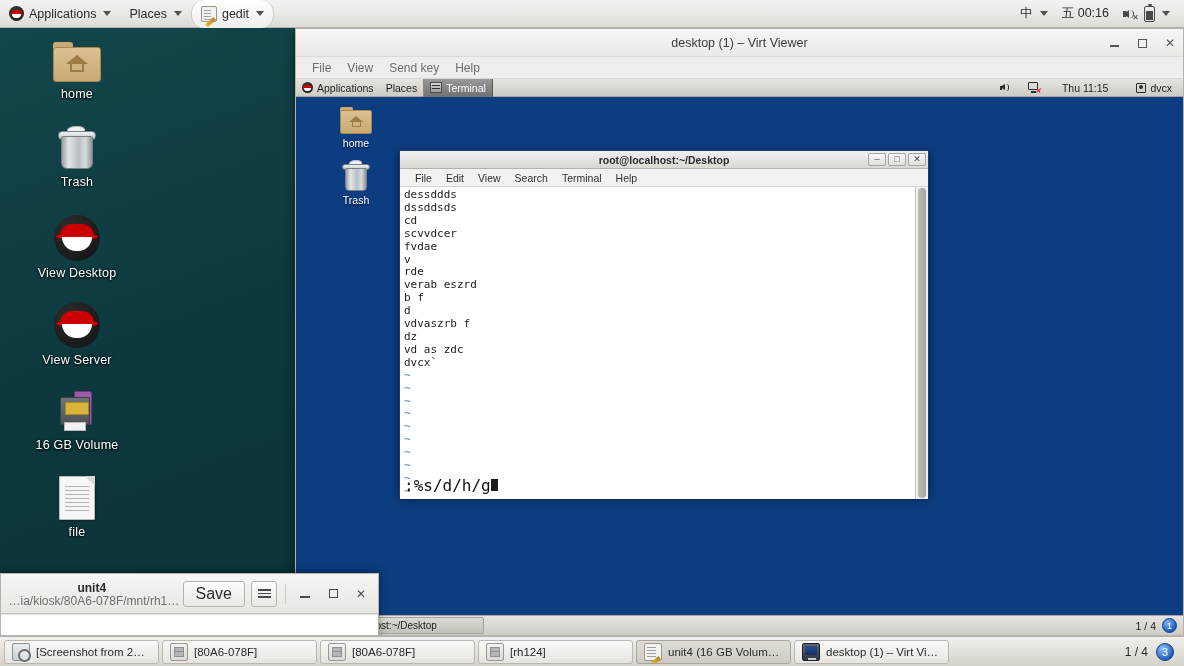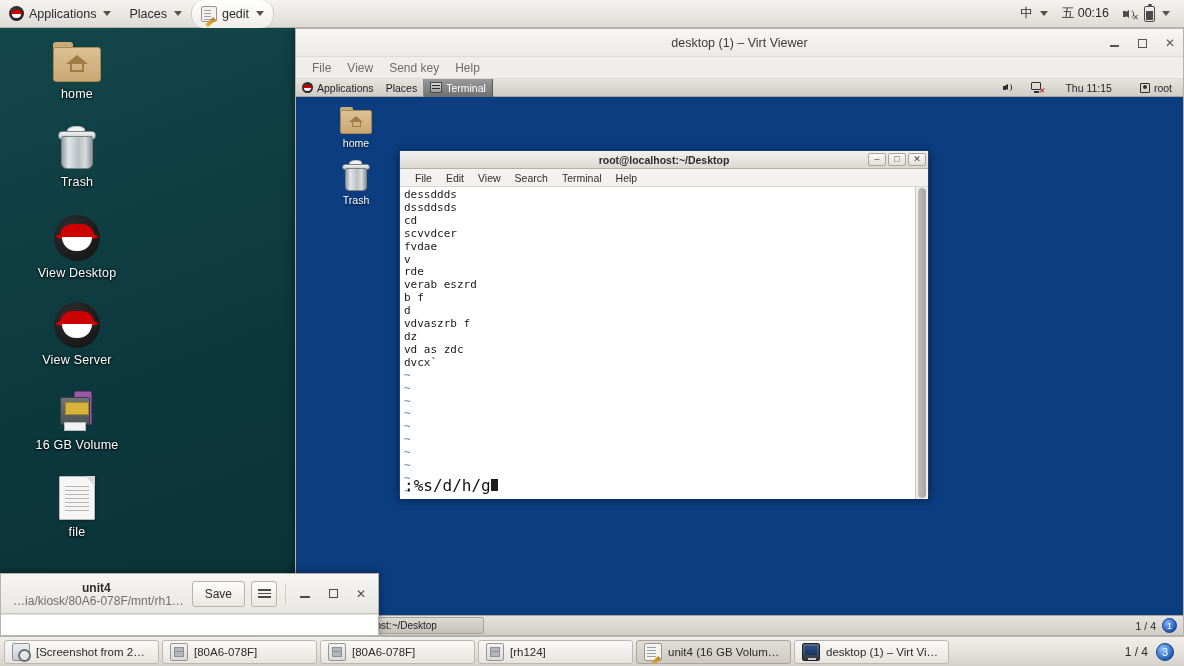--- a/index.html
+++ b/index.html
@@ -264,21 +264,21 @@
     height: 40px; flex:none;
     background: linear-gradient(180deg,#f7f6f4 0%,#e8e6e2 100%);
     border-bottom: 1px solid #c8c4be;
     display:flex; align-items:center; padding: 0 6px; gap:6px;
   }
   #gedit-titles { flex:1; min-width:0; display:flex; flex-direction:column; align-items:center; justify-content:center; }
   #gedit-titles .t1 { font-size:12px; font-weight:bold; color:#2b2b2b; line-height:14px;}
   #gedit-titles .t2 { font-size:12px; color:#706e6a; line-height:12px; max-width:175px; overflow:hidden;
        white-space:nowrap; text-overflow:ellipsis; direction: rtl; }
   .g-btn { height:26px; padding: 0 12px; border:1px solid #b6b2ac; border-radius:3px;
-       background: linear-gradient(180deg,#fdfdfc 0%,#e9e7e3 100%); font-size:12px; color:#2b2b2b;
+       background: linear-gradient(180deg,#fdfdfc 0%,#e9e7e3 100%); font-size:16px; color:#2b2b2b;
        display:flex; align-items:center; }
   .g-iconbtn { width:26px; height:26px; border:1px solid #b6b2ac; border-radius:3px;
        background: linear-gradient(180deg,#fdfdfc 0%,#e9e7e3 100%);
        display:flex; align-items:center; justify-content:center; }
   .hamb { width:13px; height:9px; display:flex; flex-direction:column; justify-content:space-between; }
   .hamb i { display:block; height:1.6px; background:#4a4a4a; }
   .g-sep { width:1px; height:20px; background:#cfcbc5; margin: 0 2px; }
   .g-wb { width:22px; height:26px; display:flex; align-items:center; justify-content:center; color:#4a4a4a; font-size:12px;}
   .g-wb .min { width:10px; height:1.5px; background:#4a4a4a; margin-top:7px; }
   .g-wb .max { width:9px; height:9px; border:1.5px solid #4a4a4a; }
@@ -471,21 +471,21 @@
             <i class="x2">✕</i>
           </span>
         <span class="vmp-item">
             <span>Thu 11:15</span>
           </span>
         <span class="vmp-item">
           <span class="icon-user-sm">
               <i class="sq"></i>
               <i class="hd"></i>
             </span>
-          <span>root</span>
+          <span>dvcx</span>
         </span>
       </div>
     </div>
 
     <div class="vm-desk-icon" style="left:22px; top:28px;">
       <div class="vm-folder">
         <div class="tab"></div>
           <div class="bd"></div>
         <div class="hm">
             <div class="roof"></div>

